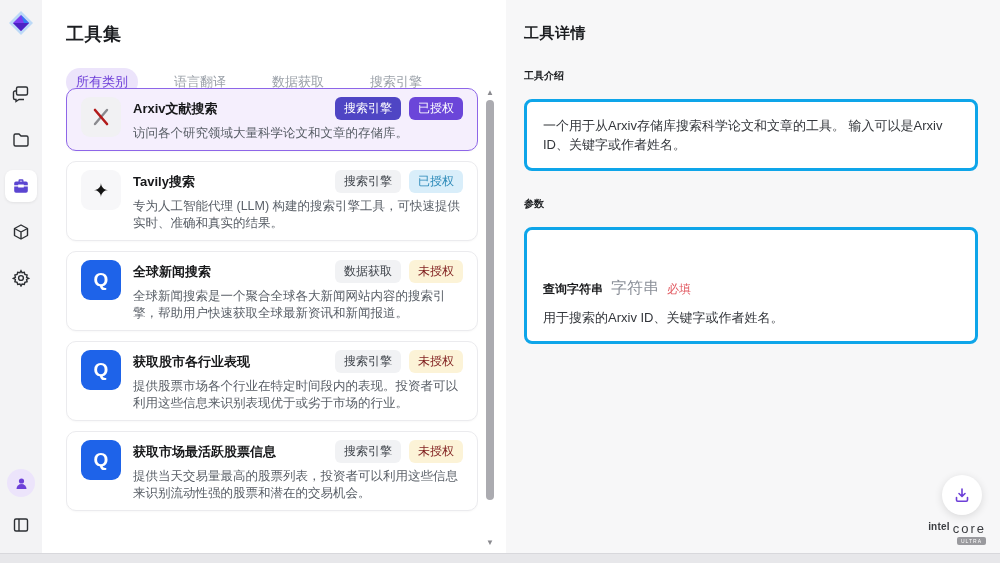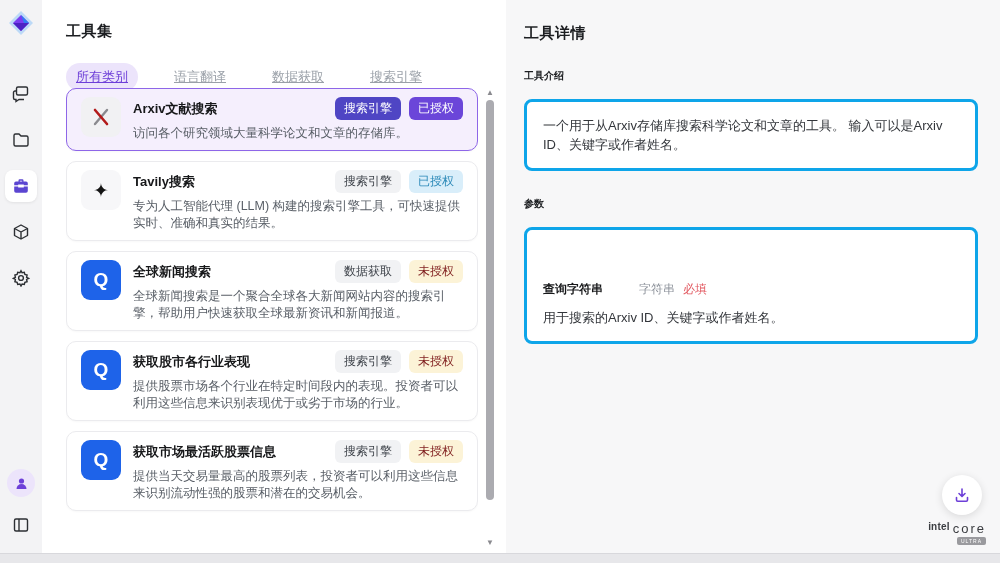--- a/index.html
+++ b/index.html
@@ -32,23 +32,23 @@
     width:28px; height:28px; border-radius:50%; background:#ece4fb;
     display:flex; align-items:center; justify-content:center; margin-bottom:12px; cursor:pointer;
   }
   .avatar-circle svg { width:15px; height:15px; }
 
   
   .list-panel {
     width:464px; background:#ffffff; height:100%; position:relative;
     padding:22px 0 0 24px; flex-shrink:0;
   }
-  .list-title { font-size:15px; font-weight:bold; letter-spacing:.5px; }
+  .list-title { font-size:18px; font-weight:bold; letter-spacing:.5px; }
   .tabs { display:flex; align-items:center; gap:26px; margin-top:22px; }
-  .tab { font-size:13px; color:#9aa0a8; cursor:pointer; padding:5px 10px; border-radius:14px; white-space:nowrap;text-decoration:underline; }
+  .tab { font-size:13px; color:#9aa0a8; cursor:pointer; padding:5px 10px; border-radius:14px; white-space:nowrap; }
   .tab.active { background:#ece4fb; color:#6d3fd8; }
 
   .tool-list {
     position:absolute; top:88px; left:24px; width:412px; height:457px;
     overflow:hidden; display:flex; flex-direction:column; gap:10px;
   }
   .tool-card {
     background:#ffffff; border:1px solid #ebebee; border-radius:10px;
     padding:8px 14px; display:flex; gap:12px; cursor:pointer; flex-shrink:0;
     box-shadow:0 1px 2px rgba(0,0,0,.03);
@@ -82,21 +82,21 @@
   
   .detail-panel { flex:1; background:#f7f7f8; height:100%; padding:24px 22px 0 18px; position:relative; }
   .detail-title { font-size:15px; font-weight:bold; letter-spacing:.5px; }
   .section-heading { font-size:10px; font-weight:bold; margin-top:26px; }
   .detail-card {
     background:#ffffff; border-radius:8px; border:3px solid #0ea5e9;
     padding:14px 16px; margin-top:16px; font-size:13px; color:#33363b; line-height:19px;
   }
   .param-line1 { display:flex; align-items:baseline; gap:8px; }
   .param-name { font-size:12px; font-weight:bold; color:#17181a; }
-  .param-type { font-size:12px; color:#8a8f98;margin-left:28px; }
+  .param-type { font-size:16px; color:#8a8f98; }
   .param-required { font-size:12px; color:#e25a62;margin-top:36px; }
   .param-desc { font-size:13px; color:#33363b; margin-top:9px; }
 
   .fab {
     position:absolute; right:18px; bottom:38px; width:40px; height:40px; border-radius:50%;
     background:#ffffff; box-shadow:0 2px 8px rgba(0,0,0,.12);
     display:flex; align-items:center; justify-content:center; cursor:pointer;
   }
   .fab svg { width:18px; height:18px; }
 

